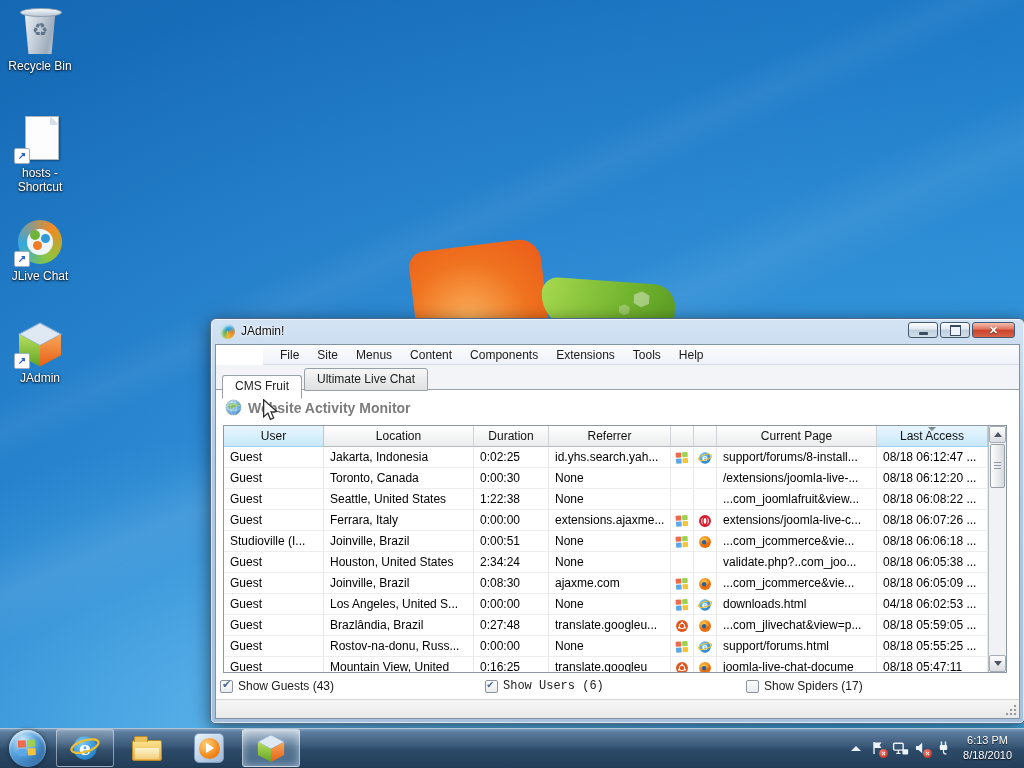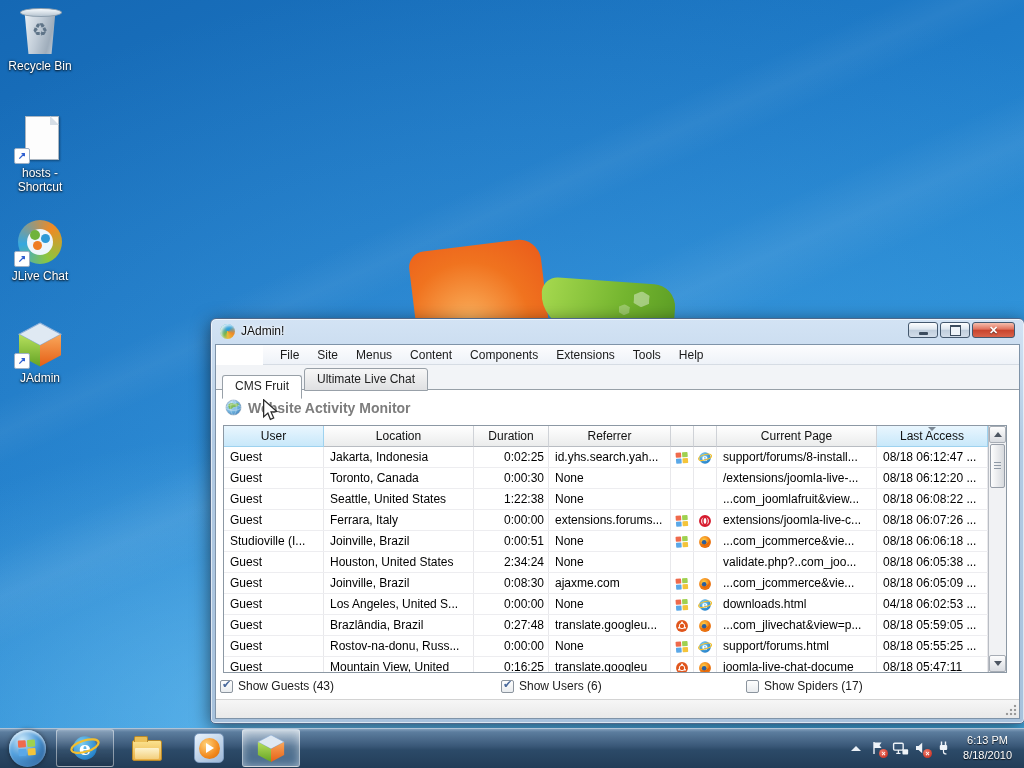--- a/index.html
+++ b/index.html
@@ -102,21 +102,21 @@
     font-size:12px;color:#111;background:linear-gradient(#ffffff,#ebecec);
     border-right:1px solid #cfd2d7;border-bottom:1px solid #b8bcc2;position:relative;}
   .th.hl{background:linear-gradient(#e9f6fe,#c8e8fa);border-right-color:#9ed2ef;border-bottom-color:#9ed2ef;}
   .sortglyph{position:absolute;top:1px;left:50%;margin-left:-4px;width:0;height:0;
     border-left:4px solid transparent;border-right:4px solid transparent;border-top:4px solid #7a8794;}
   .tbody{flex:1;overflow:hidden;}
   .tr{display:flex;height:21px;border-bottom:1px solid #ededf0;box-sizing:border-box;background:#fff;}
   .td{box-sizing:border-box;font-size:12px;color:#000;padding:3px 4px 0 6px;
     border-right:1px solid #e8e8eb;white-space:nowrap;overflow:hidden;}
   .td.icon{padding:1px 0 0 0;display:flex;align-items:center;justify-content:center;}
-  .c0{width:100px;} .c1{width:150px;} .c2{width:75px;text-align:right;} .c3{width:122px;}
+  .c0{width:100px;} .c1{width:150px;} .c2{width:75px;} .c3{width:122px;}
   .c4{width:23px;} .c5{width:23px;} .c6{width:160px;} .c7{flex:1;}
 
   .vscroll{width:17px;flex:none;border-left:1px solid #b9bdc4;background:#f1f2f4;
     display:flex;flex-direction:column;}
   .sbtn{height:17px;flex:none;background:linear-gradient(#fdfdfd,#d9dce1);
     border:1px solid #a7adb5;box-sizing:border-box;display:flex;align-items:center;justify-content:center;border-radius:2px;}
   .arrow-up{width:0;height:0;border-left:4px solid transparent;border-right:4px solid transparent;border-bottom:5px solid #4d5662;}
   .arrow-dn{width:0;height:0;border-left:4px solid transparent;border-right:4px solid transparent;border-top:5px solid #4d5662;}
   .sthumb{height:42px;margin:1px;flex:none;border:1px solid #979ea8;border-radius:2px;
     background:linear-gradient(90deg,#fdfdfd,#d7dade);position:relative;}
@@ -365,21 +365,21 @@
                     <div class="td c3">None</div>
                     <div class="td c4 icon"></div>
                     <div class="td c5 icon"></div>
                     <div class="td c6">...com_joomlafruit&amp;view...</div>
                     <div class="td c7">08/18 06:08:22 ...</div>
                   </div>
                   <div class="tr">
                     <div class="td c0">Guest</div>
                     <div class="td c1">Ferrara, Italy</div>
                     <div class="td c2">0:00:00</div>
-                    <div class="td c3">extensions.forums...</div>
+                    <div class="td c3">extensions.ajaxme...</div>
                     <div class="td c4 icon">
                       <svg width="14" height="14" viewBox="0 0 16 16">
                         <g transform="rotate(-4 8 8)">
                           <rect x="1" y="1.6" width="6.3" height="5.7" rx="0.8" fill="#ef6a4c"></rect>
                           <rect x="8.4" y="1.6" width="6.3" height="5.7" rx="0.8" fill="#9fd14f"></rect>
                           <rect x="1" y="8.4" width="6.3" height="5.7" rx="0.8" fill="#5aa8e8"></rect>
                           <rect x="8.4" y="8.4" width="6.3" height="5.7" rx="0.8" fill="#f4c43a"></rect>
                         </g>
                       </svg>
                     </div>
@@ -561,21 +561,21 @@
               <div class="sbtn">
                   <div class="arrow-dn"></div>
                 </div>
             </div>
           </div>
 
           <div class="filter" style="left:4px;">
             <span class="cb checked" id="cb0"></span>
             <span>Show Guests (43)</span>
           </div>
-          <div class="filter" style="left:285px;">
+          <div class="filter" style="left:269px;font-family:Liberation Mono, monospace;">
             <span class="cb checked" id="cb1"></span>
             <span>Show Users (6)</span>
           </div>
           <div class="filter" style="left:530px;">
             <span class="cb" id="cb2"></span>
             <span>Show Spiders (17)</span>
           </div>
         </div>
 
         <div class="statusbar">

